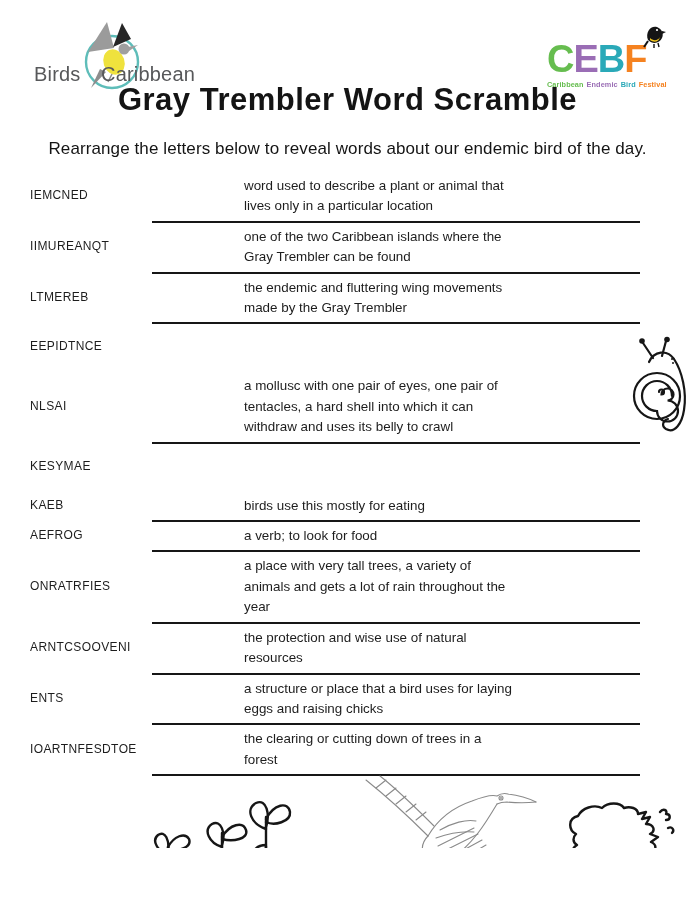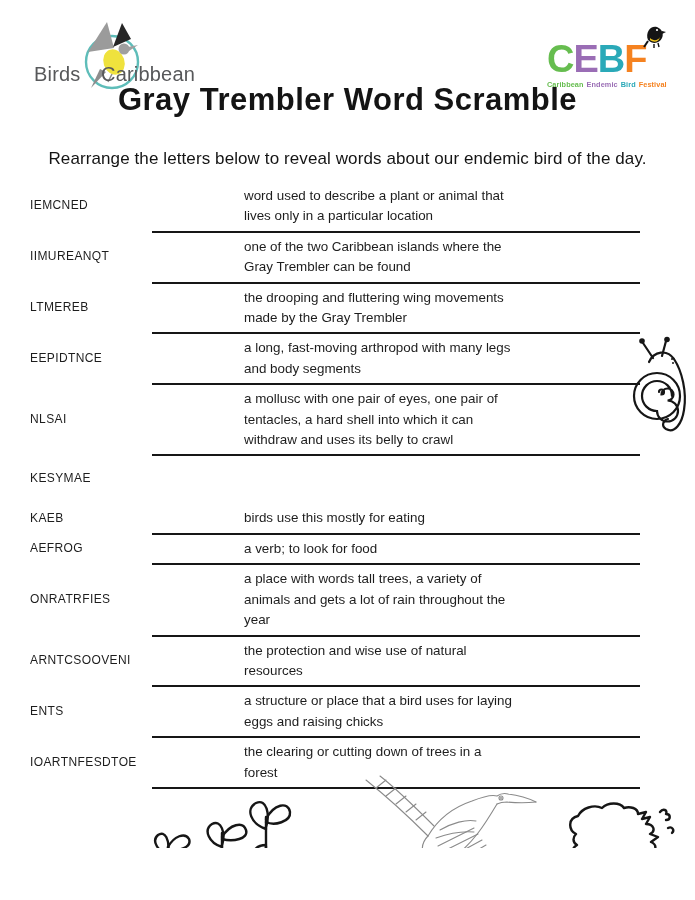--- a/index.html
+++ b/index.html
@@ -22,21 +22,21 @@
      font-size:38px; font-weight:bold; letter-spacing:-1px; padding-top:16px; }
   .cebf-bird { position:absolute; top:-2px; right:2px; }
   .cebf-sub { display:flex; gap:3px; margin-top:2px; font-size:7.3px; font-weight:bold; letter-spacing:.1px; white-space:nowrap; }
 
   
   h1.title {
     margin-top:82px; text-align:center;
     font-size:31px; font-weight:bold; letter-spacing:.5px; color:#141414;
   }
   p.instruction {
-    margin-top:31px; text-align:center;
+    margin-top:21px; text-align:center;
     font-size:17px; font-weight:500; letter-spacing:.1px; color:#141414;
   }
 
   
   .scramble-list { margin:13px 25px 0 30px; width:610px; }
   .row { display:flex; }
   .row .word {
     width:122px; display:flex; align-items:center;
     font-size:12px; letter-spacing:.4px; color:#1d1d1d; padding-bottom:4px;
   }
@@ -111,28 +111,25 @@
     </div>
     <div class="row h2">
       <div class="word">IIMUREANQT</div>
       <div class="ruled">
         <div class="clue">one of the two Caribbean islands where the Gray Trembler can be found</div>
       </div>
     </div>
     <div class="row h2">
       <div class="word">LTMEREB</div>
       <div class="ruled">
-        <div class="clue">the drooping and fluttering wing movements made by the Gray Trembler</div>
+        <div class="clue">the endemic and fluttering wing movements made by the Gray Trembler</div>
       </div>
     </div>
     <div class="row h2">
       <div class="word">EEPIDTNCE</div>
-      <div class="ruled">
-        <div class="clue">a long, fast-moving arthropod with many legs and body segments</div>
-      </div>
     </div>
     <div class="row h3">
       <div class="word">NLSAI</div>
       <div class="ruled">
         <div class="clue">a mollusc with one pair of eyes, one pair of tentacles, a hard shell into which it can withdraw and uses its belly to crawl</div>
       </div>
     </div>
     <div class="row h2">
       <div class="word">KESYMAE</div>
     </div>
@@ -144,21 +141,21 @@
     </div>
     <div class="row h1">
       <div class="word">AEFROG</div>
       <div class="ruled">
         <div class="clue">a verb; to look for food</div>
       </div>
     </div>
     <div class="row h3">
       <div class="word">ONRATRFIES</div>
       <div class="ruled">
-        <div class="clue">a place with words tall trees, a variety of animals and gets a lot of rain throughout the year</div>
+        <div class="clue">a place with very tall trees, a variety of animals and gets a lot of rain throughout the year</div>
       </div>
     </div>
     <div class="row h2">
       <div class="word">ARNTCSOOVENI</div>
       <div class="ruled">
         <div class="clue">the protection and wise use of natural resources</div>
       </div>
     </div>
     <div class="row h2">
       <div class="word">ENTS</div>

